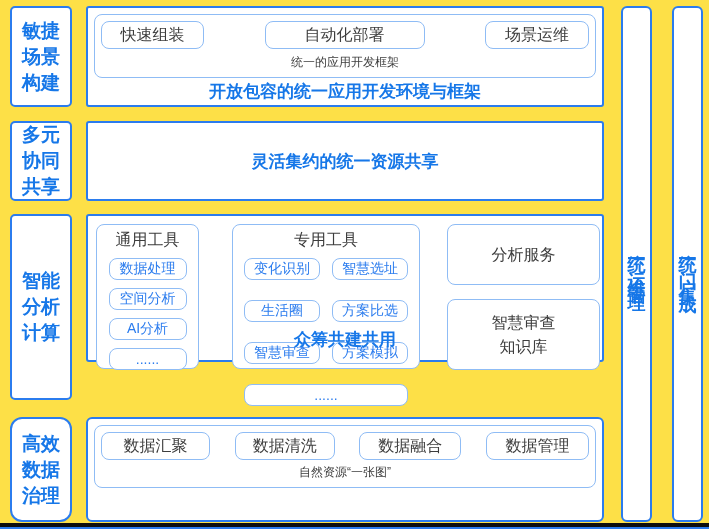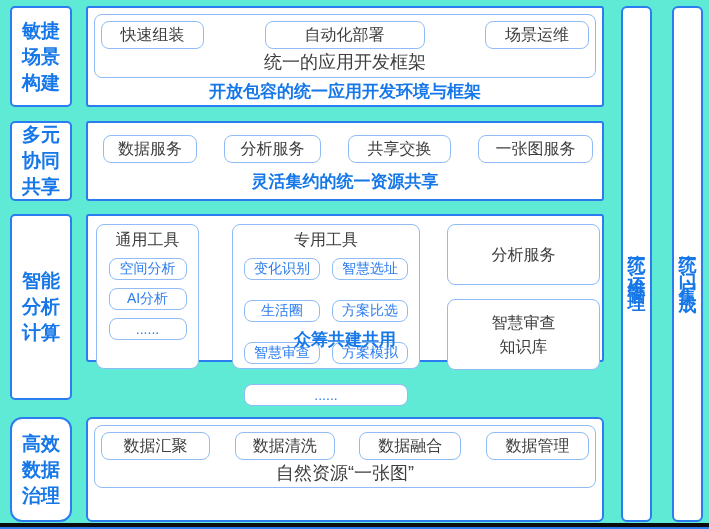--- a/index.html
+++ b/index.html
@@ -1,17 +1,17 @@
 <!DOCTYPE html>
 <html><head>
 <meta charset="utf-8">
 <style>
   html,body{margin:0;padding:0;background:#fff;}
   .canvas{
-    position:relative;width:709px;height:529px;background:#5eead4;
+    position:relative;width:709px;height:529px;background:#fde047;
     font-family:"Liberation Sans",sans-serif;overflow:hidden;
   }
   
   .side-label{
     position:absolute;left:10px;width:62px;box-sizing:border-box;
     border:2px solid #2B7CEE;border-radius:5px;background:#fff;
     display:flex;align-items:center;justify-content:center;text-align:center;
     color:#1677E8;font-weight:700;font-size:19px;line-height:26px;white-space:pre-line;
   }
   .sl1{top:6px;height:101px;} .sl2{top:121px;height:80px;}
@@ -32,21 +32,21 @@
   .if1{height:64px;} .if4{height:63px;}
 
   .pill-row{display:flex;justify-content:space-between;padding:6px 6px 0 6px;}
   .row2 .pill-row{padding:12px 9px 0 15px;}
   .pill{
     height:28px;border:1.5px solid #8FBCF5;border-radius:8px;background:#fff;
     display:flex;align-items:center;justify-content:center;
     font-size:16px;color:#3D3D3D;box-sizing:border-box;
   }
   .inner-title{flex:1;display:flex;align-items:center;justify-content:center;
-    font-size:18px;color:#3D3D3D;padding-bottom:2px;}
+    font-size:12px;color:#3D3D3D;padding-bottom:2px;}
   .caption-area{flex:1;display:flex;align-items:center;justify-content:center;}
   .caption{font-size:17px;font-weight:700;color:#1677E8;}
 
   
   .tool-box{
     position:absolute;border:1.5px solid #8FBCF5;border-radius:8px;background:#fff;
     box-sizing:border-box;display:flex;flex-direction:column;align-items:center;
   }
   .tb-general{left:8px;top:8px;width:103px;height:145px;}
   .tb-special{left:144px;top:8px;width:188px;height:145px;}
@@ -107,35 +107,30 @@
         <div class="pill" style="width:104px">场景运维</div>
       </div>
       <div class="inner-title">统一的应用开发框架</div>
     </div>
     <div class="caption-area">
       <div class="caption">开放包容的统一应用开发环境与框架</div>
     </div>
   </div>
 
   <div class="row-box row2">
-    <div class="pill-row">
-      <div class="pill" style="width:94px">数据服务</div>
-      <div class="pill" style="width:97px">分析服务</div>
-      <div class="pill" style="width:103px">共享交换</div>
-      <div class="pill" style="width:115px">一张图服务</div>
-    </div>
     <div class="caption-area">
       <div class="caption">灵活集约的统一资源共享</div>
     </div>
   </div>
 
   <div class="row-box row3">
     <div class="tool-box tb-general">
       <div class="tool-title">通用工具</div>
       <div class="v-stack">
+        <div class="small-pill sp-w">数据处理</div>
         <div class="small-pill sp-w">空间分析</div>
         <div class="small-pill sp-w">AI分析</div>
         <div class="small-pill sp-w">......</div>
       </div>
     </div>
 
     <div class="tool-box tb-special">
       <div class="tool-title">专用工具</div>
       <div class="tool-grid">
         <div class="small-pill">变化识别</div>

